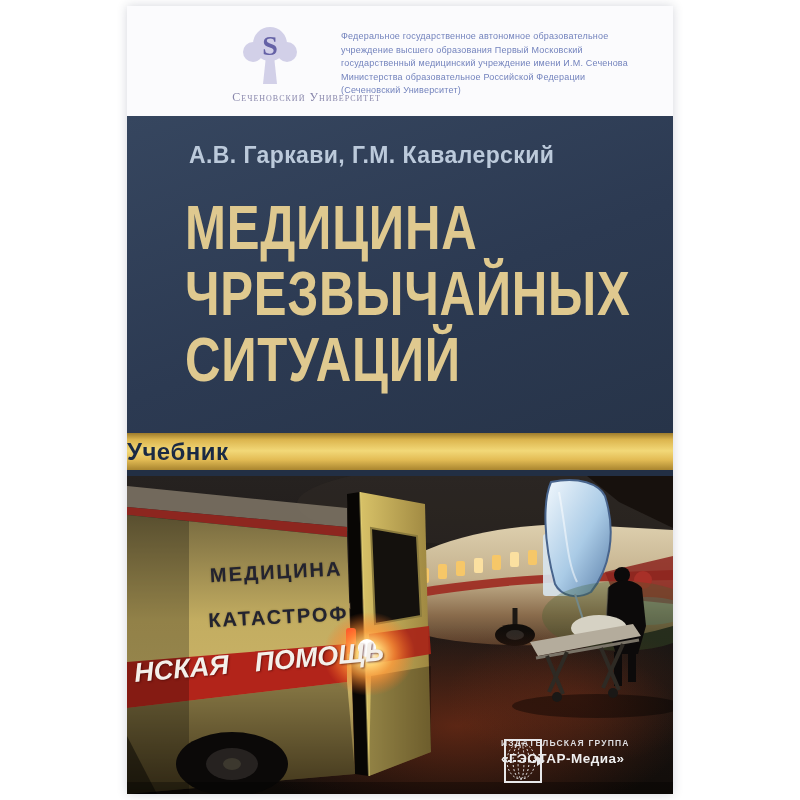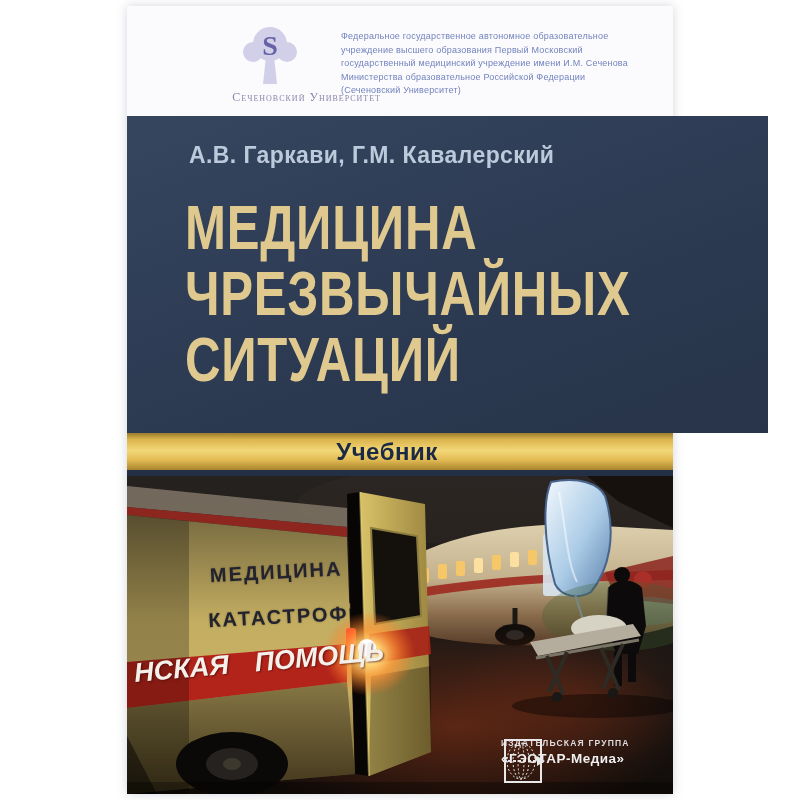--- a/index.html
+++ b/index.html
@@ -26,38 +26,38 @@
     font-family:"Liberation Serif", serif; font-variant:small-caps;
     font-size:12px; letter-spacing:1px; color:#8886ab; text-align:right;
   }
   .uni-lines {
     position:absolute; left:214px; top:24px; width:320px;
     font-size:9px; font-weight:normal; line-height:13.5px;
     color:#7383bd; letter-spacing:.2px;
   }
   
   .navy {
-    position:absolute; left:0; top:110px; width:641px; height:317px;
+    position:absolute; left:0; top:110px; width:546px; height:317px;
     background:linear-gradient(160deg,#36465f 0%,#2c3a52 55%,#273449 100%);
   }
   .authors {
     position:absolute; left:62px; top:26px;
     font-size:23px; font-weight:bold; letter-spacing:.4px; color:#bccadb;
   }
   .title {
     position:absolute; left:58px; top:78px;
     font-size:63px; font-weight:bold; line-height:66px;
     color:#dfc98f; letter-spacing:1px; white-space:nowrap;
     transform:scaleX(.78); transform-origin:left top;
   }
   
   .band {
     position:absolute; left:0; top:427px; width:546px; height:37px;
     background:linear-gradient(180deg,#9d7c2c 0%,#dcb54e 18%,#f2d878 48%,#e3bc55 72%,#a9852f 100%);
-    text-align:center; line-height:37px;
+    text-align:left; line-height:37px;
   }
   .band-label {
     font-size:24px; font-weight:bold; color:#1a2a44; padding-right:26px; letter-spacing:.5px;
   }
   .navy-strip { position:absolute; left:0; top:464px; width:546px; height:6px; background:#222f44; }
   
   .photo {
     position:absolute; left:0; top:470px; width:546px; height:318px;
     background:#0e0a08; overflow:hidden;
   }

